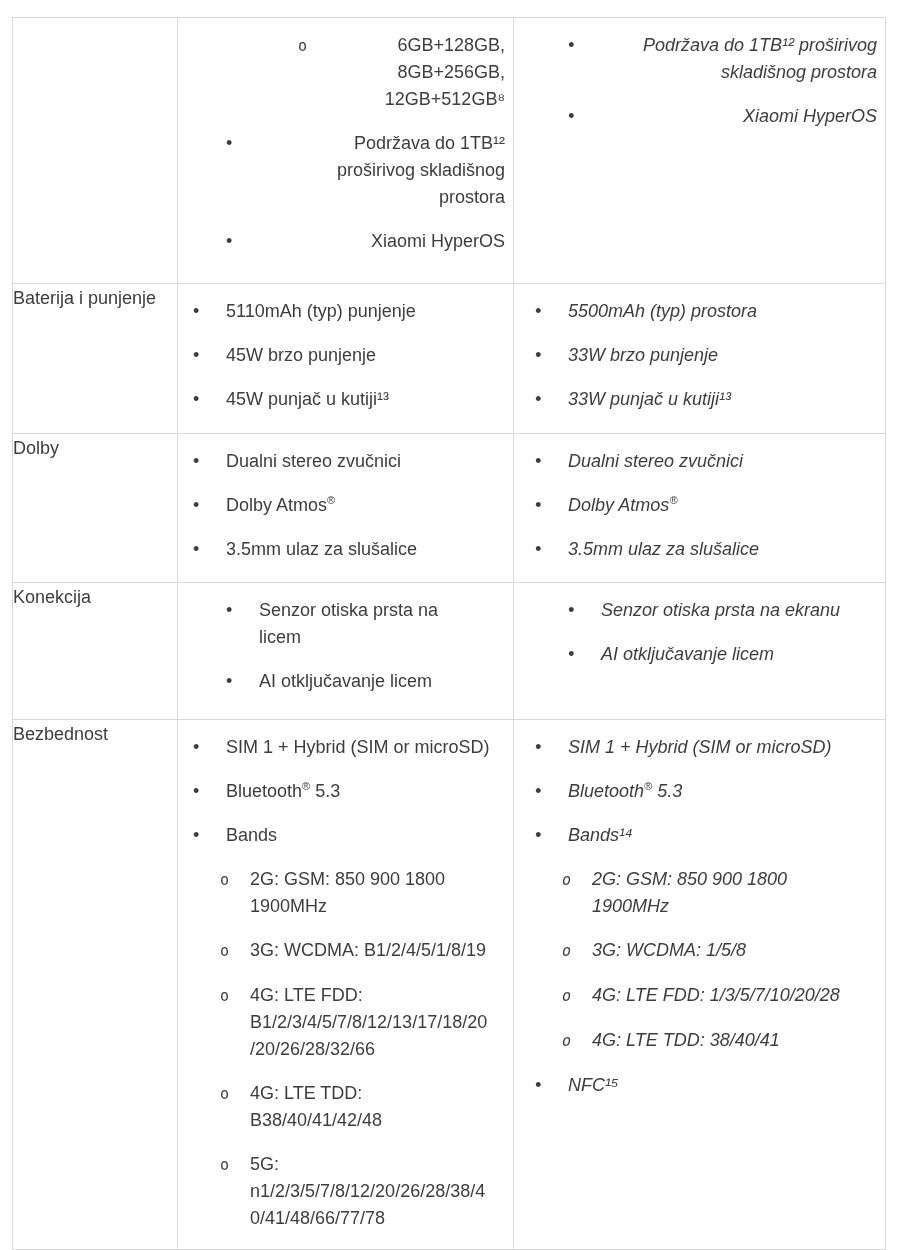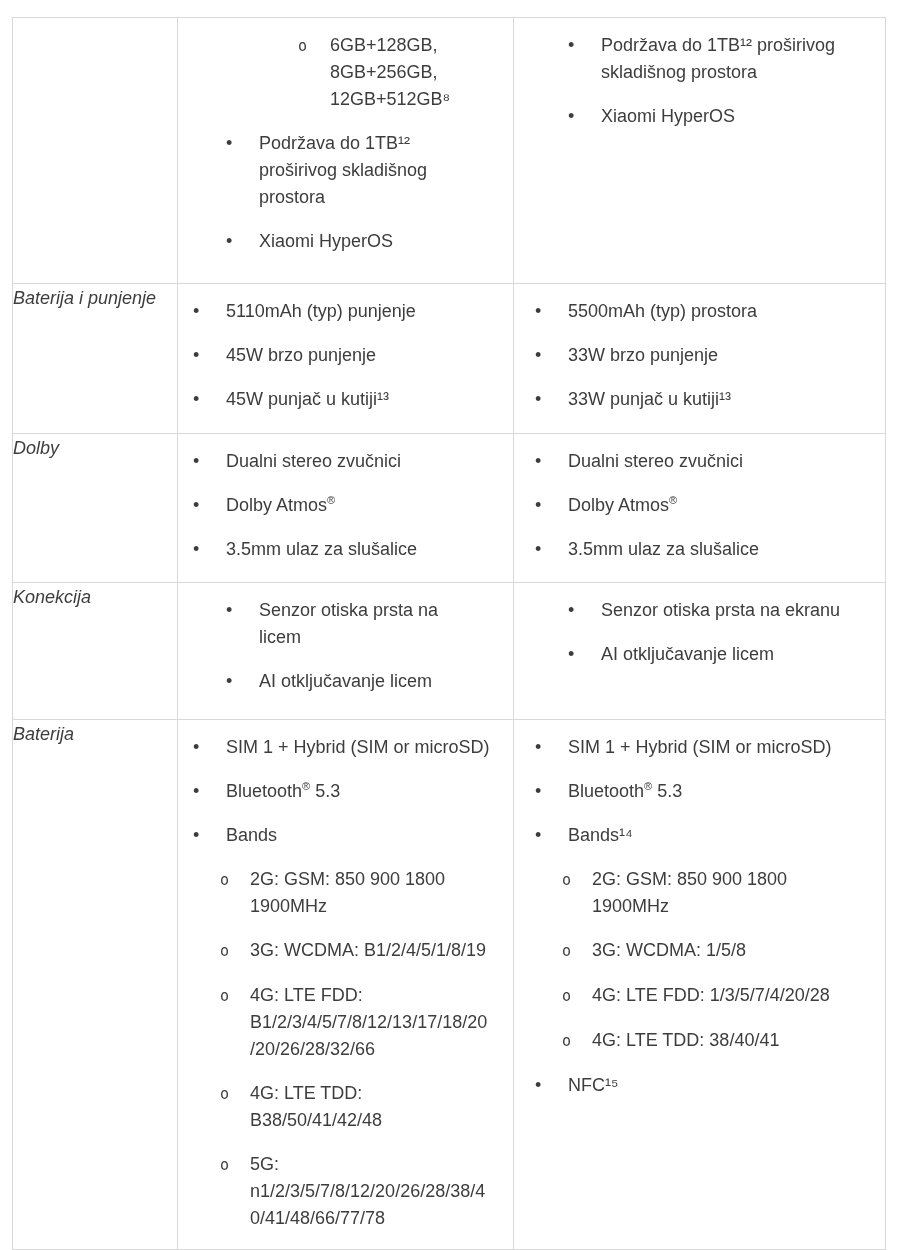--- a/index.html
+++ b/index.html
@@ -20,38 +20,38 @@
     position:absolute;left:12px;top:17px;
     width:873px;
     border-collapse:collapse;
     table-layout:fixed;
   }
   table.spec td{
     border:1px solid var(--border-color);
     vertical-align:top;
     padding:0;
   }
-  tr:nth-child(1) td{height:266px;}
+  tr:nth-child(1) td{height:266px;text-align:right;}
   tr:nth-child(2) td{height:150px;}
   tr:nth-child(3) td{height:149px;}
   tr:nth-child(4) td{height:137px;}
   tr:nth-child(5) td{height:513px;}
 
-  .label-cell{padding:14px 6px 0 16px;font-style:italic;}
+  .label-cell{padding:14px 6px 0 16px;}
   .row-label{
     font-size:18px;line-height:28px;
     color:var(--text-color);
     overflow-wrap:break-word;
   }
   .content-cell{
     font-size:18px;
     color:var(--text-color);
   }
   .content-cell.c1{padding:14px 8px 0 15px;}
-  .content-cell.c2{padding:14px 8px 0 21px;}
+  .content-cell.c2{padding:14px 8px 0 21px;font-style:italic;}
   .content-cell.c1.indent{padding-left:48px;}
   .content-cell.c2.indent{padding-left:54px;}
 
   .item{display:flex;align-items:flex-start;margin-bottom:17px;}
   .item .text{
     flex:1;min-width:0;
     line-height:27px;
     white-space:pre-wrap;
     overflow-wrap:break-word;
     word-break:break-word;
@@ -213,21 +213,21 @@
             <span class="text">Senzor otiska prsta na ekranu</span>
           </div>
           <div class="item lvl1">
             <span class="marker"></span>
             <span class="text">AI otključavanje licem</span>
           </div>
         </td>
       </tr>
       <tr>
         <td class="label-cell">
-          <div class="row-label">Baterija</div>
+          <div class="row-label">Bezbednost</div>
         </td>
         <td class="content-cell c1">
           <div class="item lvl1">
             <span class="marker"></span>
             <span class="text">SIM 1 + Hybrid (SIM or microSD)</span>
           </div>
           <div class="item lvl1">
             <span class="marker"></span>
             <span class="text">Bluetooth<sup>®</sup> 5.3</span>
           </div>
@@ -246,21 +246,21 @@
           </div>
           <div class="item lvl2">
             <span class="marker"></span>
             <span class="text">4G: LTE FDD:
 B1/2/3/4/5/7/8/12/13/17/18/20
 /20/26/28/32/66</span>
           </div>
           <div class="item lvl2">
             <span class="marker"></span>
             <span class="text">4G: LTE TDD:
-B38/50/41/42/48</span>
+B38/40/41/42/48</span>
           </div>
           <div class="item lvl2">
             <span class="marker"></span>
             <span class="text">5G:
 n1/2/3/5/7/8/12/20/26/28/38/4
 0/41/48/66/77/78</span>
           </div>
         </td>
         <td class="content-cell c2">
           <div class="item lvl1">
@@ -279,21 +279,21 @@
             <span class="marker"></span>
             <span class="text">2G: GSM: 850 900 1800
 1900MHz</span>
           </div>
           <div class="item lvl2">
             <span class="marker"></span>
             <span class="text">3G: WCDMA: 1/5/8</span>
           </div>
           <div class="item lvl2">
             <span class="marker"></span>
-            <span class="text">4G: LTE FDD: 1/3/5/7/4/20/28</span>
+            <span class="text">4G: LTE FDD: 1/3/5/7/10/20/28</span>
           </div>
           <div class="item lvl2">
             <span class="marker"></span>
             <span class="text">4G: LTE TDD: 38/40/41</span>
           </div>
           <div class="item lvl1">
             <span class="marker"></span>
             <span class="text">NFC¹⁵</span>
           </div>
         </td>

